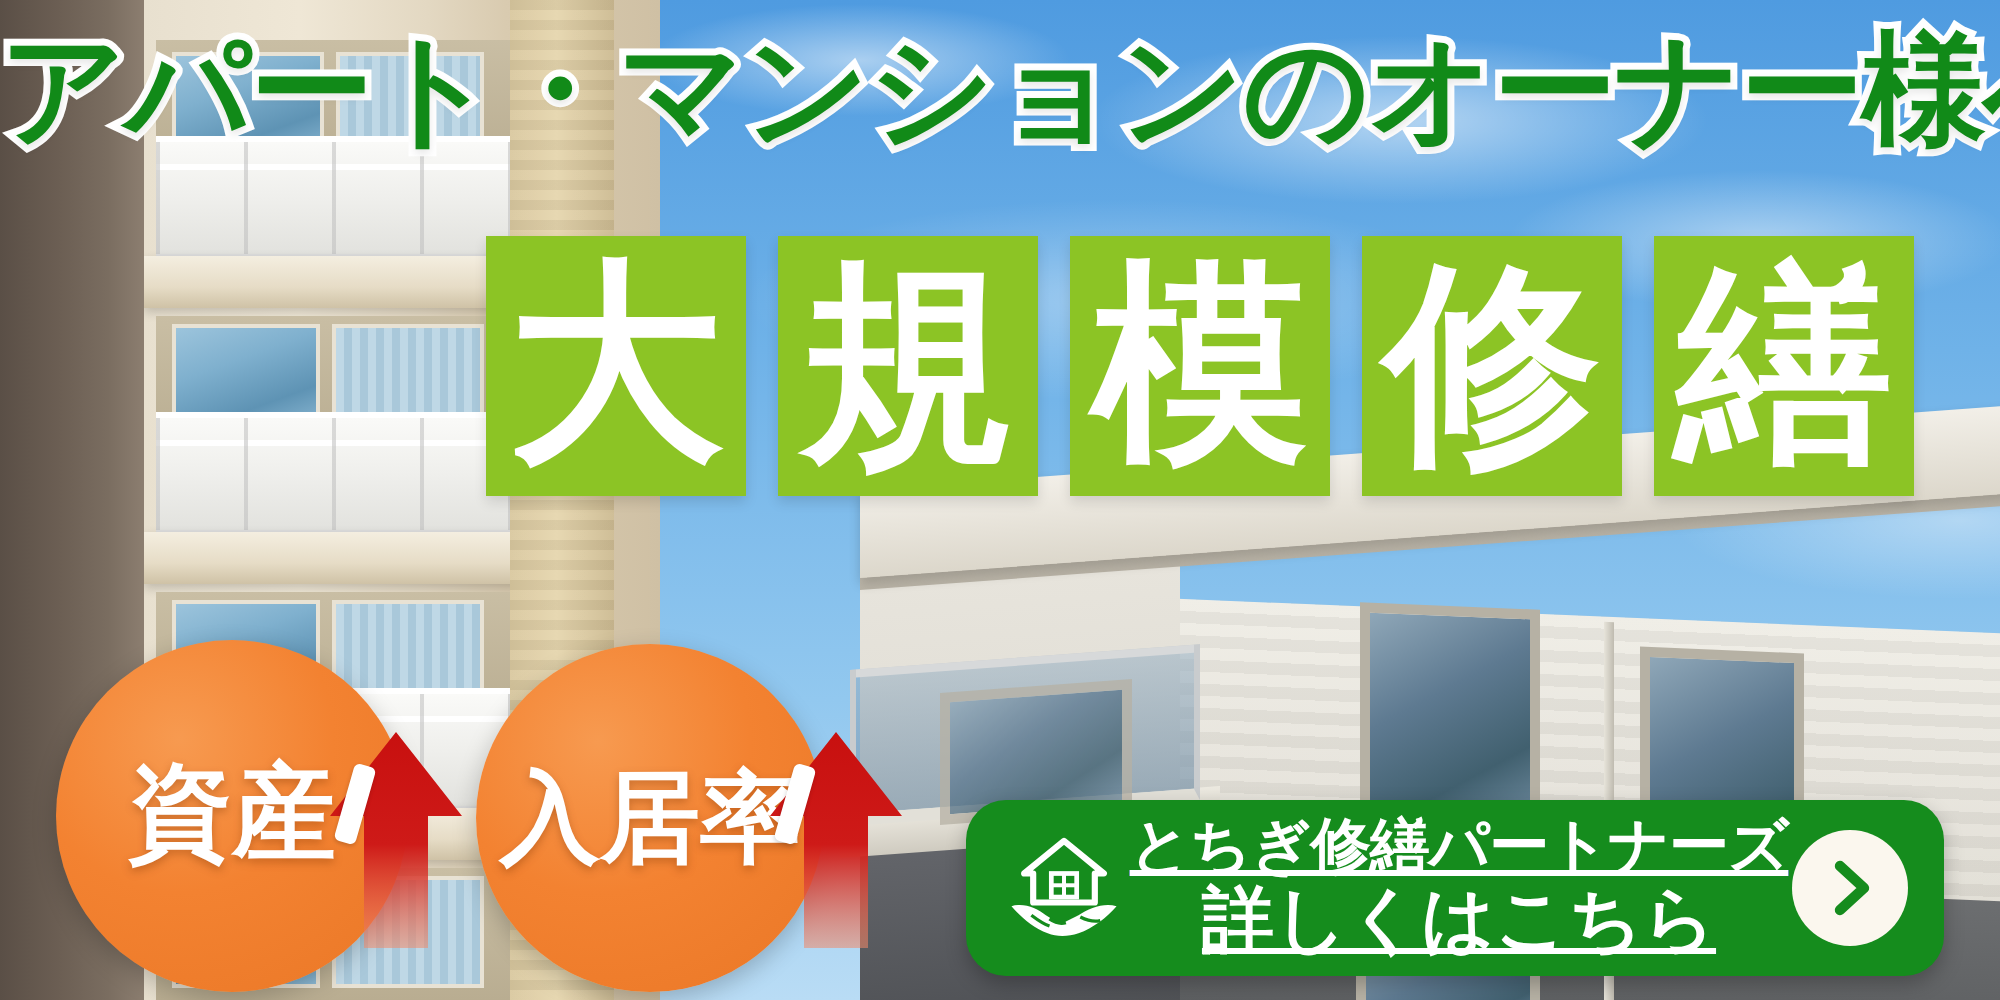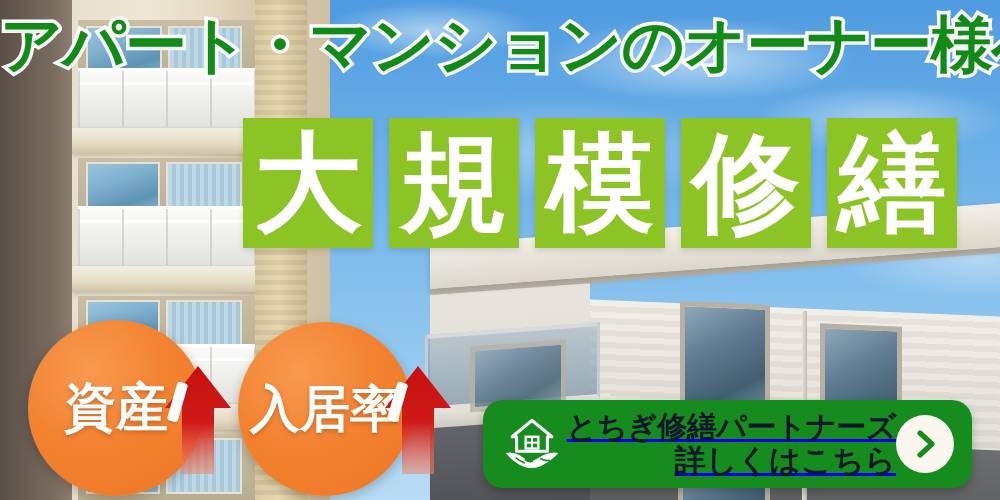--- a/index.html
+++ b/index.html
@@ -187,25 +187,25 @@
 
   
   .cta{
     position:absolute;left:483px;top:400px;width:489px;height:88px;
     background:#158C1D;border-radius:20px;
     display:flex;align-items:center;
     box-shadow:0 4px 10px rgba(0,0,0,.25);
   }
   .cta-logo{width:58px;height:58px;margin-left:20px;flex:0 0 auto;}
   .cta-text{
-    flex:1;display:flex;flex-direction:column;align-items:flex-end;justify-content:center;
-    color:#0f172a;font-weight:bold;line-height:1.12;margin-left:2px;
+    flex:1;display:flex;flex-direction:column;align-items:center;justify-content:center;
+    color:#ffffff;font-weight:bold;line-height:1.12;margin-left:2px;text-decoration:underline;
   }
   .cta-line1{font-size:30px;letter-spacing:-.5px;white-space:nowrap;}
-  .cta-line2{font-size:31px;letter-spacing:0px;white-space:nowrap;}
+  .cta-line2{font-size:36px;letter-spacing:0px;white-space:nowrap;}
   .cta-arrow{
     width:58px;height:58px;border-radius:50%;background:#FBF7EE;
     display:flex;align-items:center;justify-content:center;
     margin-right:18px;flex:0 0 auto;
   }
 </style>
 </head>
 <body>
 
 <div class="banner">

